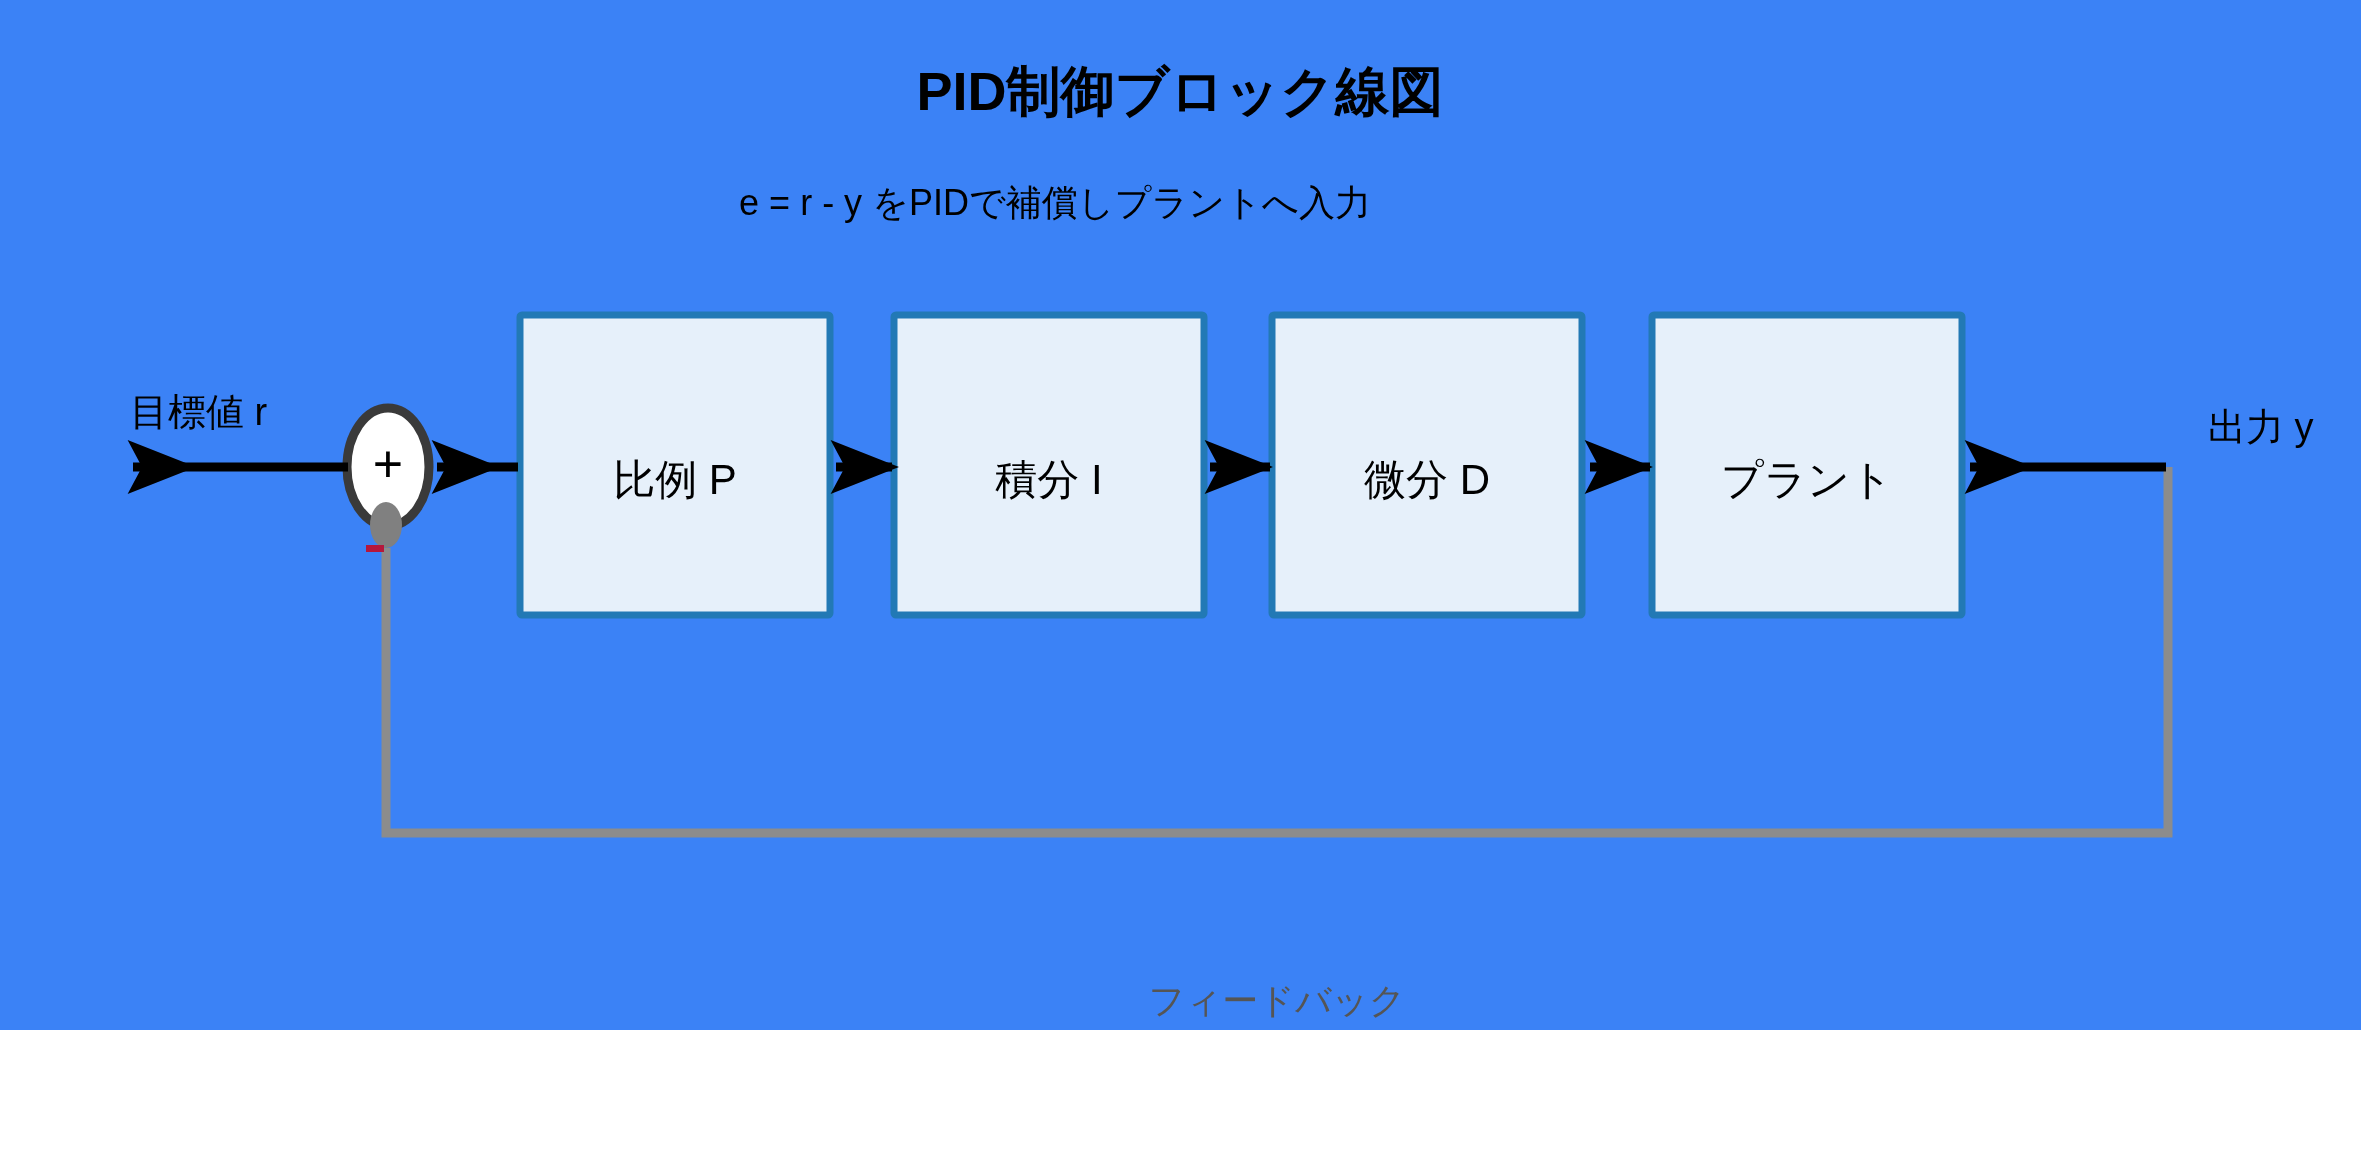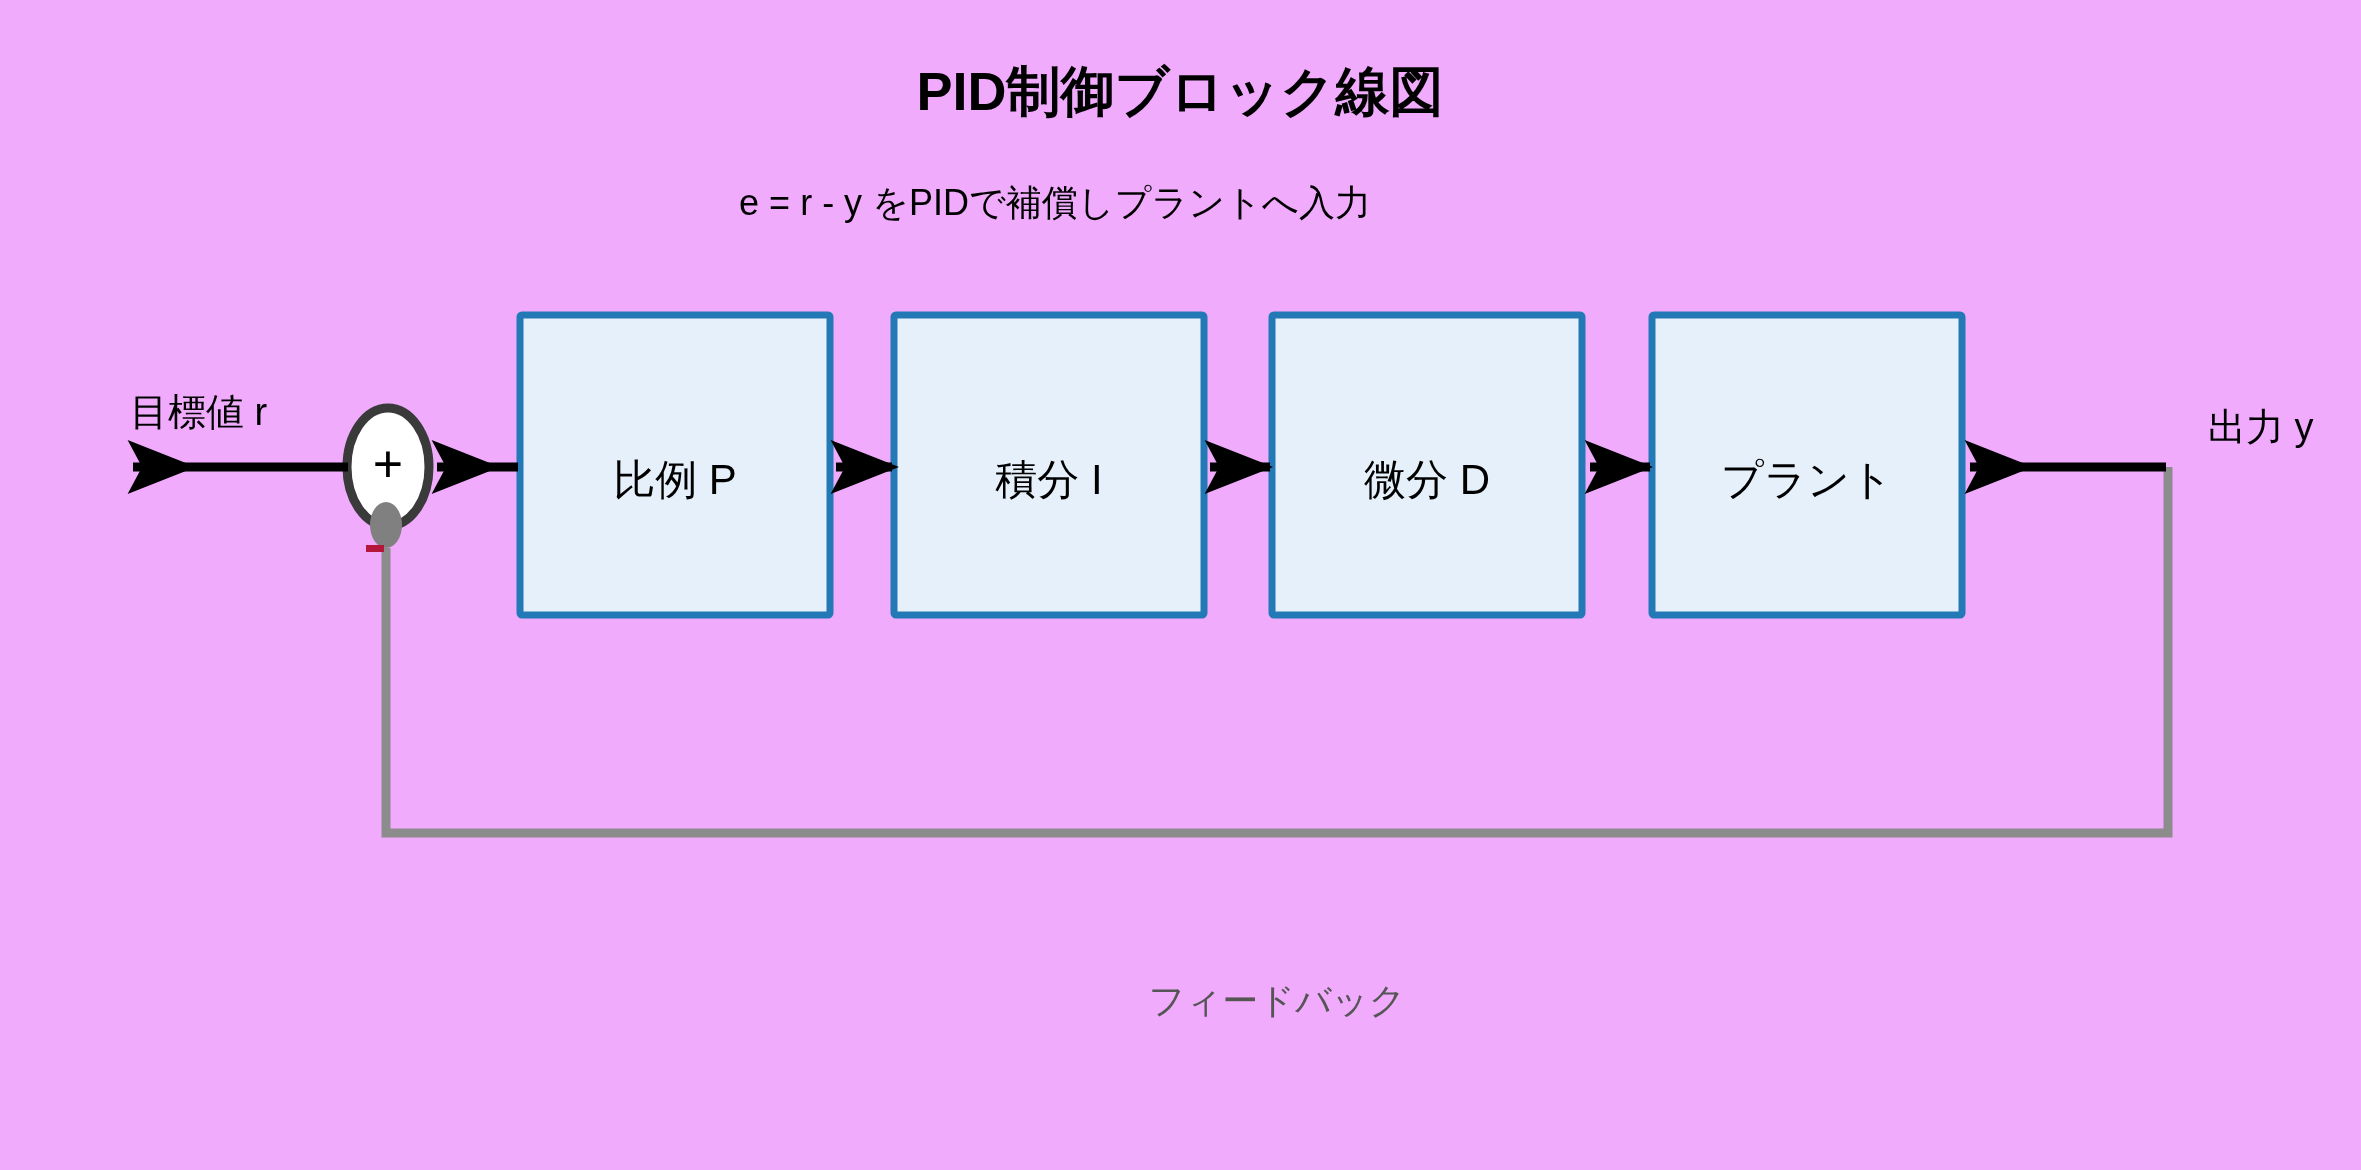--- a/index.html
+++ b/index.html
@@ -6,22 +6,22 @@
     margin: 0;
     padding: 0;
     background: #ffffff;
   }
   body {
     font-family: "Liberation Sans", "DejaVu Sans", sans-serif;
   }
   #canvas {
     position: relative;
     width: 2361px;
-    height: 1170px;
-    background: #f0abfc;
+    height: 1030px;
+    background: #3b82f6;
     overflow: hidden;
   }
   #diagram-svg {
     position: absolute;
     left: 0;
     top: 0;
     width: 2361px;
     height: 1170px;
   }
   .title-text {

